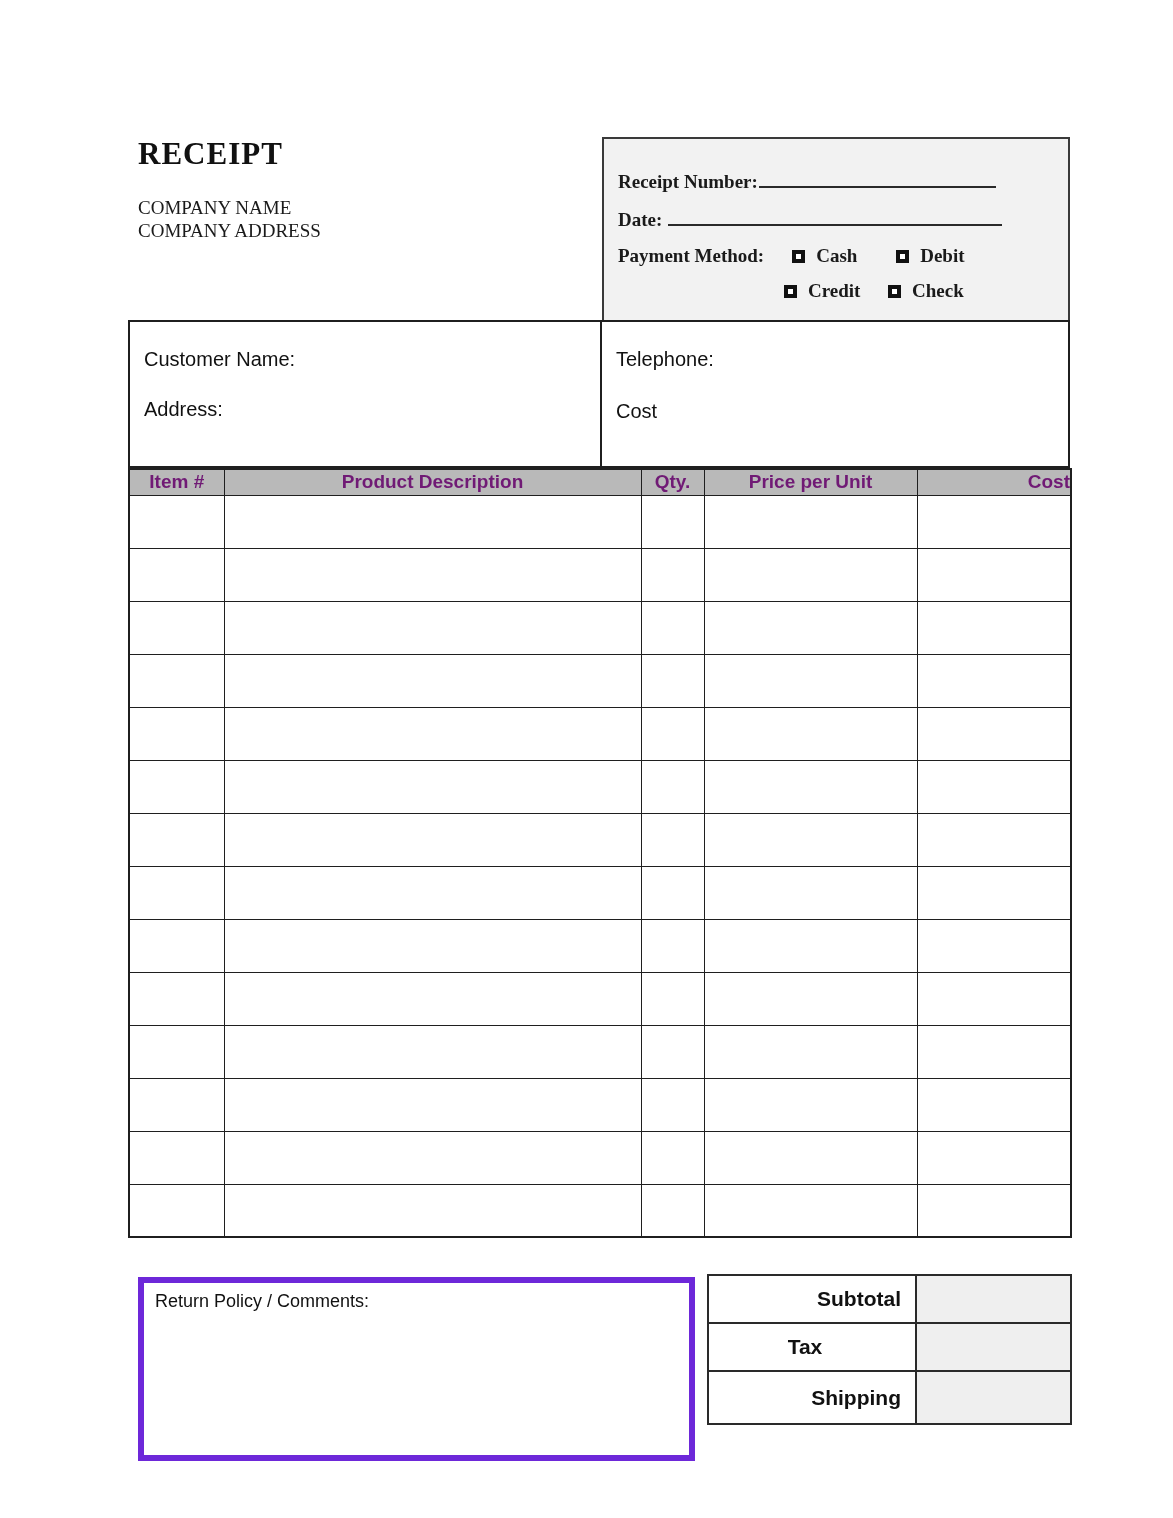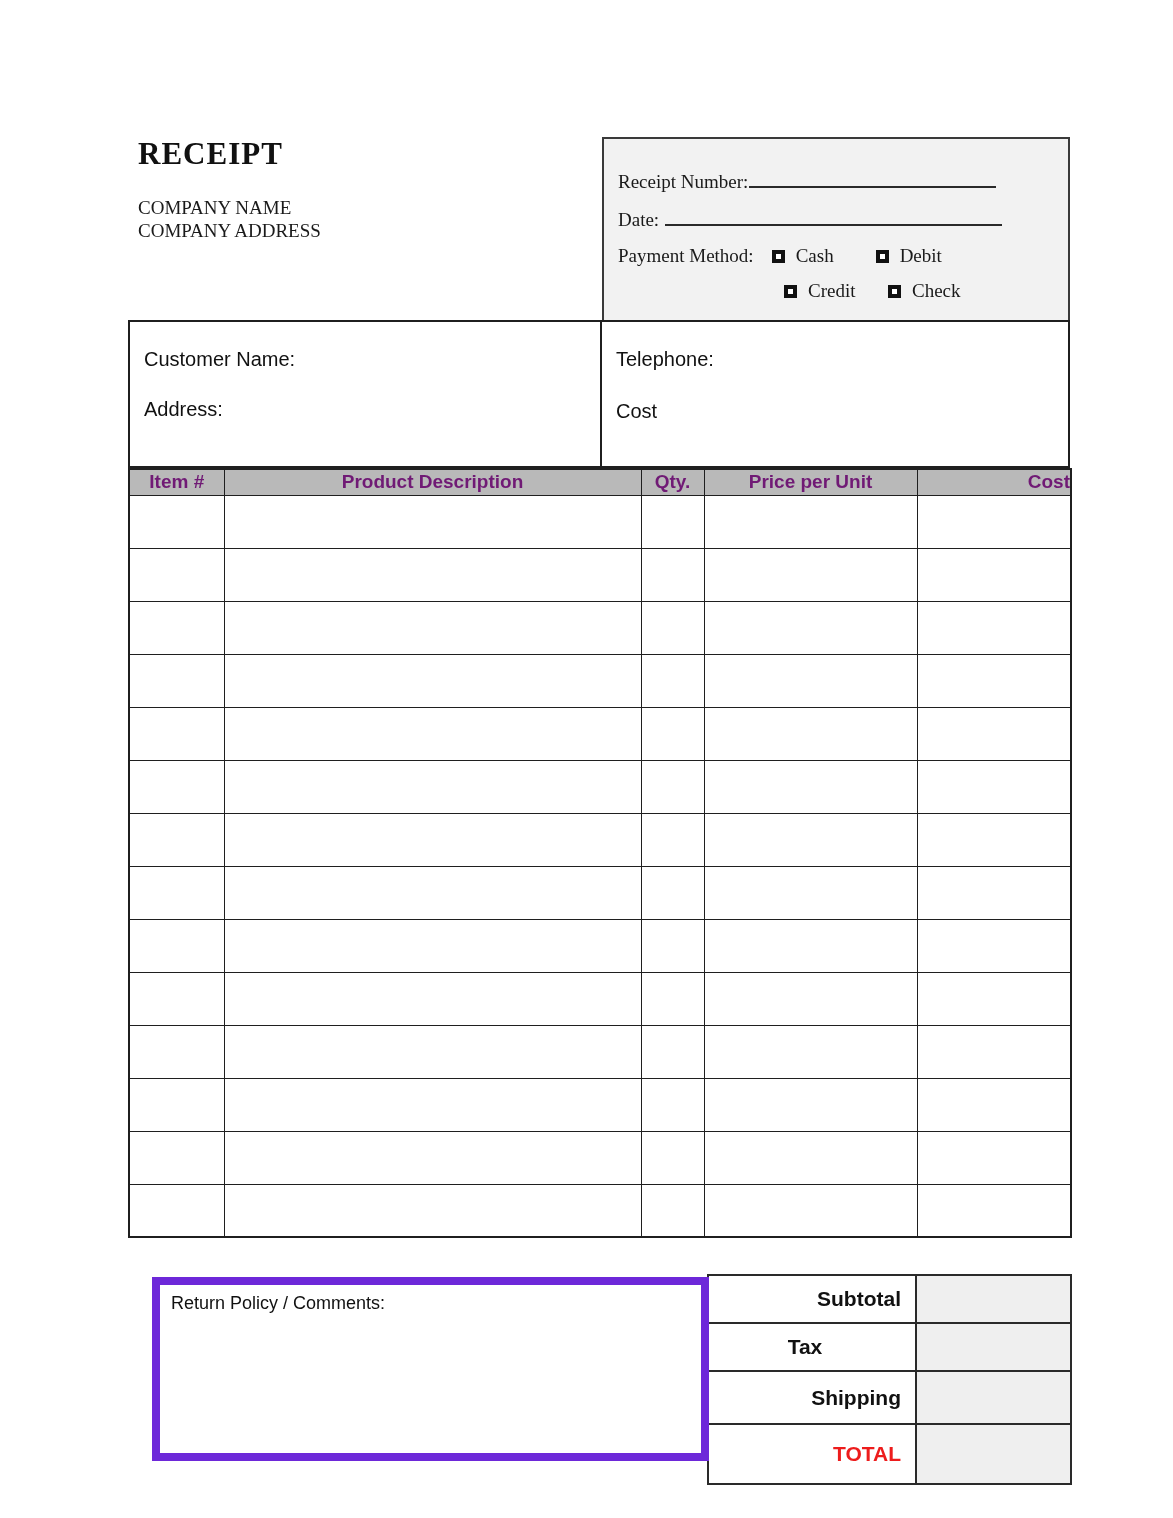--- a/index.html
+++ b/index.html
@@ -28,31 +28,32 @@
 
   
   .info-panel {
     position: absolute; left: 602px; top: 137px;
     width: 468px; height: 197px;
     background: #f2f2f2;
     border: 2px solid #3a3a3a;
     font-family: "Liberation Serif", serif;
     font-size: 19px; color: #1a1a1a;
     padding: 30px 14px 0 14px;
+    font-weight: bold;
   }
   .field-row { display: flex; align-items: baseline; margin-bottom: 14px; }
   .field-row .lbl { white-space: nowrap; }
   .blank-line {
     flex: 1; height: 1em;
     border-bottom: 2px solid #2a2a2a;
   }
   .blank-line.receipt-no { margin-right: 58px; margin-left: 1px; }
   .blank-line.date { margin-right: 52px; margin-left: 6px; }
   .pm-row { display: flex; align-items: center; margin-bottom: 13px; }
-  .pm-label { margin-right: 10px; white-space: nowrap; text-align: right; }
+  .pm-label { margin-right: 20px; white-space: nowrap; text-align: right; }
   .pm-indent { margin-left: 158px; }
   .opt { display: flex; align-items: center; padding-left: 8px; }
   .opt-first { width: 104px; }
   .checkbox {
     width: 13px; height: 13px;
     border: 4px solid #111;
     background: #fff;
     margin-right: 11px;
     flex: 0 0 auto;
   }
@@ -116,23 +117,23 @@
   }
   .totals-table td.t-value { background: #efefef; }
   .totals-table tr.r-subtotal td { height: 48px; }
   .totals-table tr.r-tax td      { height: 48px; text-align: center; }
   .totals-table tr.r-shipping td { height: 53px; }
   .totals-table tr.r-total td    { height: 60px; }
   .totals-table td.t-total-label { color: #ed1c1c; }
 
   
   .comments-box {
-    position: absolute; left: 152px; top: 1277px;
+    position: absolute; left: 138px; top: 1277px;
     width: 557px; height: 184px;
-    border: 8px solid #6d28d9;
+    border: 6px solid #6d28d9;
     background: #fff;
   }
   .comments-label {
     padding: 8px 0 0 11px;
     font-size: 18px; color: #111;
   }
 </style>
 </head>
 <body>
 
@@ -315,24 +316,20 @@
         <td class="t-value"></td>
       </tr>
       <tr class="r-tax">
         <td class="t-label">Tax</td>
         <td class="t-value"></td>
       </tr>
       <tr class="r-shipping">
         <td class="t-label">Shipping</td>
         <td class="t-value"></td>
       </tr>
-      <tr class="r-total">
-        <td class="t-label t-total-label">TOTAL</td>
-        <td class="t-value"></td>
-      </tr>
     </tbody>
   </table>
 
   <div class="comments-box">
     <div class="comments-label">Return Policy / Comments:</div>
   </div>
 
 </div>
 
 </body></html>

